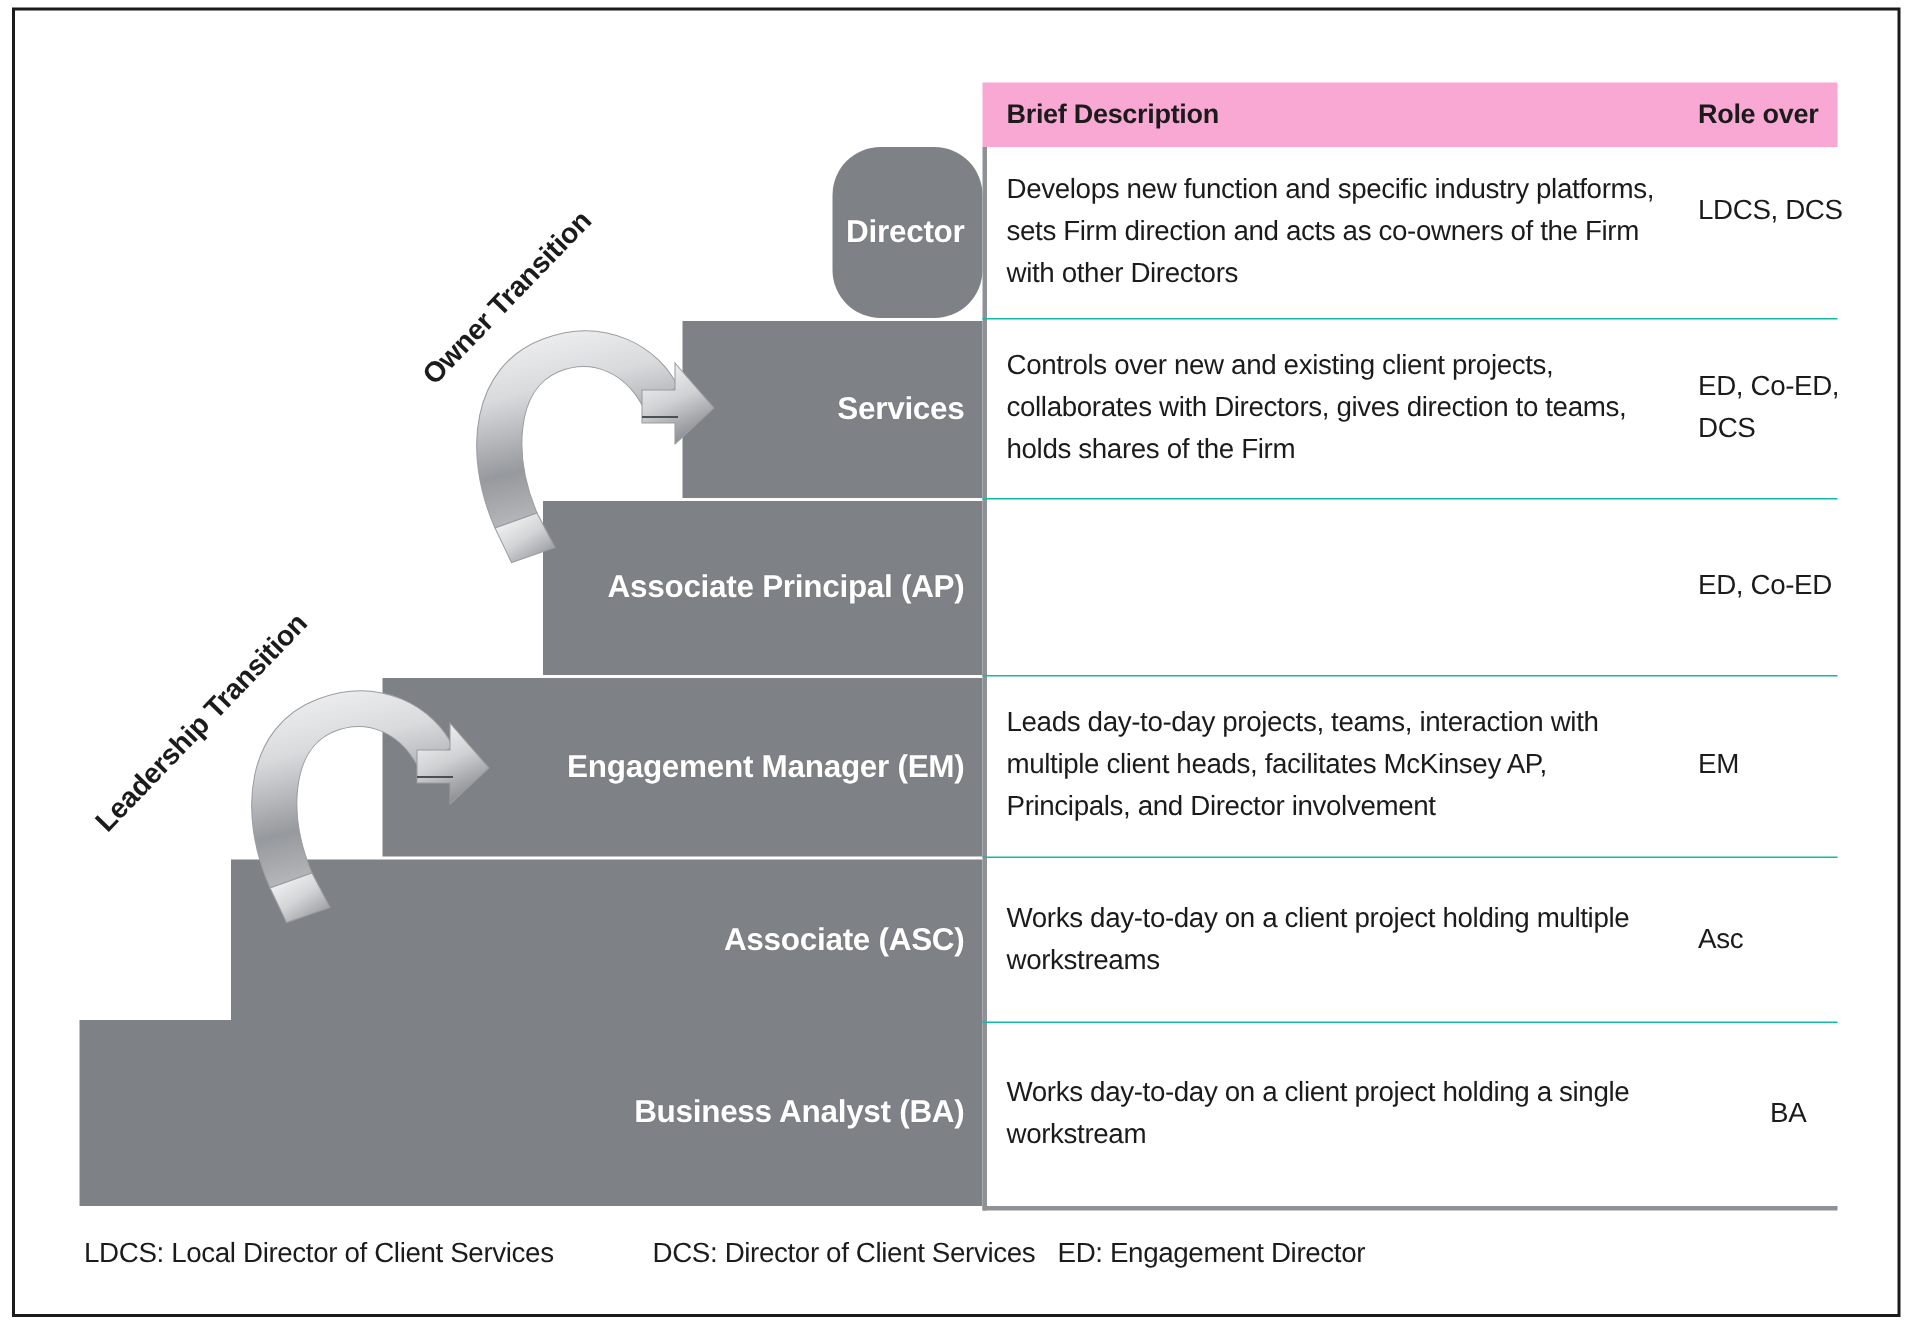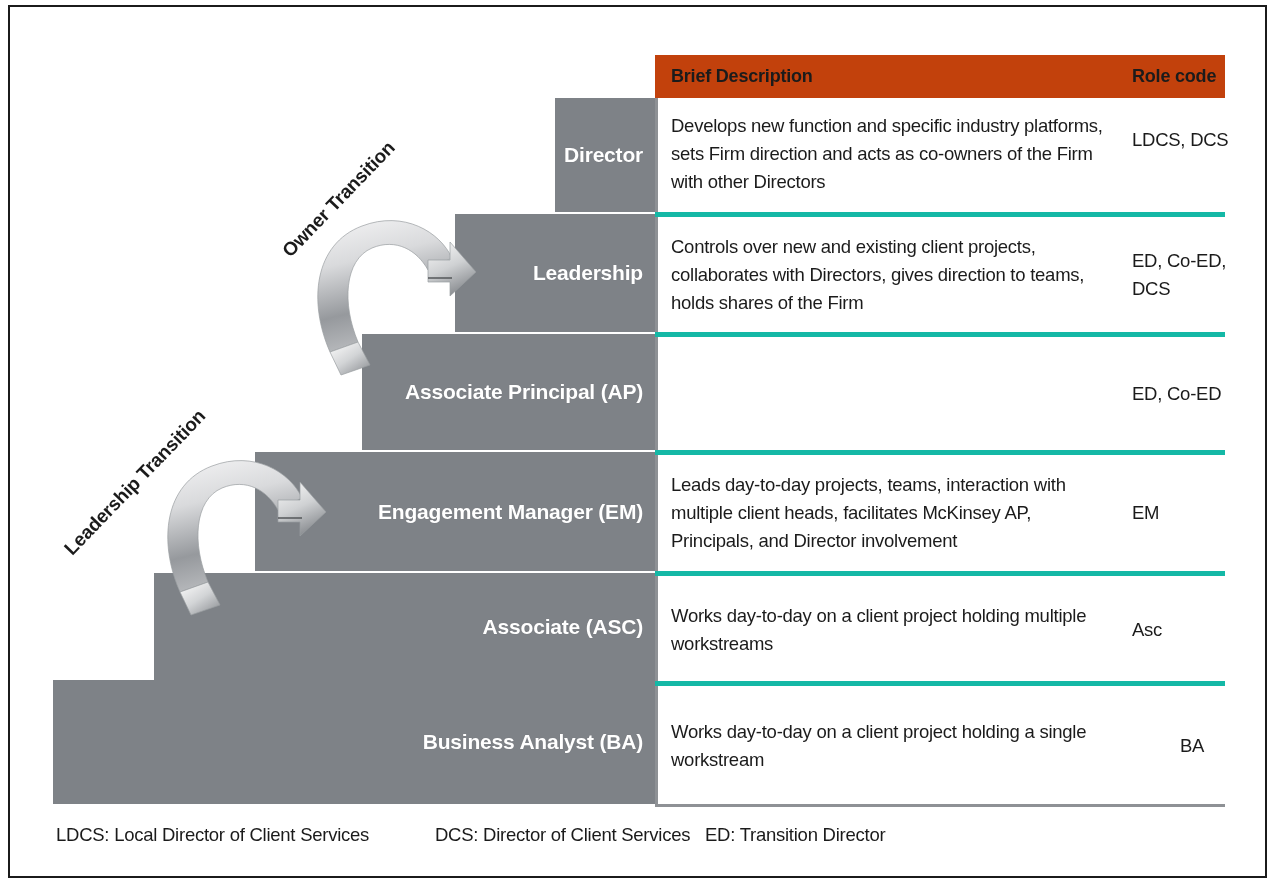--- a/index.html
+++ b/index.html
@@ -44,40 +44,40 @@
     padding-right: 12px;
     white-space: nowrap;
     text-shadow: 0 0 1px rgba(0,0,0,0.15);
   }
   .tbl-header {
     position: absolute;
     left: 645px;
     top: 48px;
     width: 570px;
     height: 43px;
-    background: #c2410c;
+    background: #f9a8d4;
     box-sizing: border-box;
     display: flex;
     align-items: center;
   }
   .tbl-header .th {
     font-weight: bold;
     font-size: 18px;
     color: #1b1b1b;
     letter-spacing: -0.2px;
   }
   .th-desc { margin-left: 16px; }
   .th-code { position: absolute; left: 477px; }
 
   .trow {
     position: absolute;
     left: 645px;
     width: 570px;
     box-sizing: border-box;
-    border-top: 5px solid #14b8a6;
+    border-top: 1px solid #14b8a6;
   }
   .trow.first { border-top: none; }
   .cell-desc {
     position: absolute;
     left: 16px;
     right: 120px;
     font-size: 18.5px;
     line-height: 1.52;
     color: #1b1b1b;
     letter-spacing: -0.25px;
@@ -137,26 +137,26 @@
     letter-spacing: -0.25px;
     white-space: nowrap;
     position: absolute;
   }
 </style>
 </head>
 <body>
 
 <div id="figure-frame">
 
-  <div class="step" style="left:545px; top:91px; width:100px; height:114px;">
+  <div class="step" style="left:545px; top:91px; width:100px; height:114px;border-radius:32px;">
     <span class="step-label">Director</span>
   </div>
 
   <div class="step" style="left:445px; top:207px; width:200px; height:118px;">
-    <span class="step-label">Leadership</span>
+    <span class="step-label">Services</span>
   </div>
 
   <div class="step" style="left:352px; top:327px; width:293px; height:116px;">
     <span class="step-label">Associate Principal (AP)</span>
   </div>
 
   <div class="step" style="left:245px; top:445px; width:400px; height:119px;">
     <span class="step-label">Engagement Manager (EM)</span>
   </div>
 
@@ -220,21 +220,21 @@
     <path d="M 30,160 C 8,110 14,52 62,34 C 104,18 140,40 152,66
              L 128,78 C 117,58 96,46 72,56 C 44,68 42,112 58,150 Z" fill="url(#grad-lead-band)" stroke="#9a9da1" stroke-width="0.7"></path>
     <path d="M 150,50 L 176,80 L 150,104 L 150,90 L 128,90 L 128,68 L 150,68 Z" fill="url(#grad-lead-head)" stroke="#9a9da1" stroke-width="0.7"></path>
     <path d="M 30,160 L 58,150 L 70,173 L 41,183 Z" fill="url(#grad-lead-tail)" stroke="#9a9da1" stroke-width="0.7"></path>
     <line x1="128" y1="86" x2="152" y2="86" stroke="#4c4f52" stroke-width="1.4"></line>
   </svg>
   <div class="arrow-caption" style="left:58px; top:534px; transform: rotate(-46deg); transform-origin: left center;">Leadership Transition</div>
 
   <div class="tbl-header">
     <span class="th th-desc">Brief Description</span>
-    <span class="th th-code">Role code</span>
+    <span class="th th-code">Role over</span>
   </div>
 
   <div id="table-left-rule"></div>
 
   <div class="trow first" style="top:91px; height:114px;">
     <div class="cell-desc" style="top:14px;">Develops new function and specific industry platforms, sets Firm direction and acts as co-owners of the Firm with other Directors</div>
     <div class="cell-code" style="top:28px;">LDCS, DCS</div>
   </div>
 
   <div class="trow" style="top:205px; height:120px;">
@@ -259,16 +259,16 @@
   <div class="trow" style="top:674px; height:126px;">
     <div class="cell-desc" style="top:32px;">Works day-to-day on a client project holding a single workstream</div>
     <div class="cell-code" style="top:46px;margin-left:48px;">BA</div>
   </div>
 
   <div id="table-bottom-rule"></div>
 
   <div id="legend">
     <span class="legend-item" style="left:38px;text-align:right;">LDCS: Local Director of Client Services</span>
     <span class="legend-item" style="left:417px;">DCS: Director of Client Services</span>
-    <span class="legend-item" style="left:687px;">ED: Transition Director</span>
+    <span class="legend-item" style="left:687px;">ED: Engagement Director</span>
   </div>
 
 </div>
 
 </body></html>

